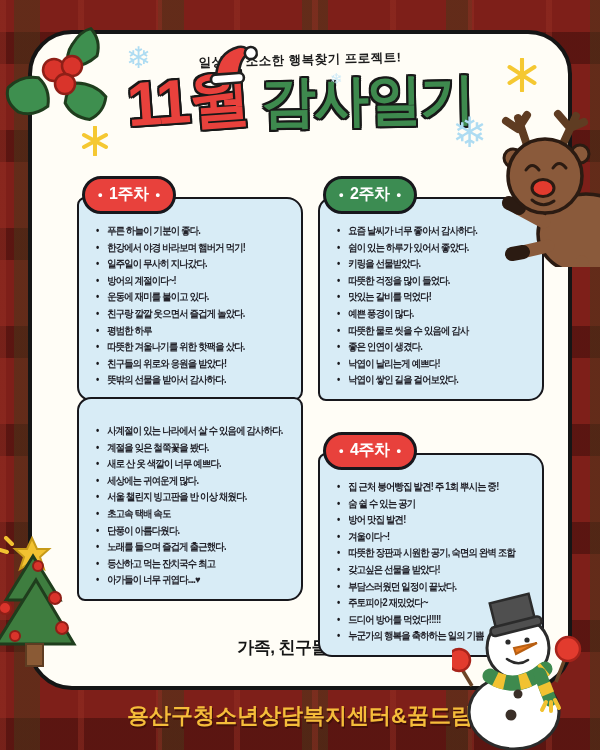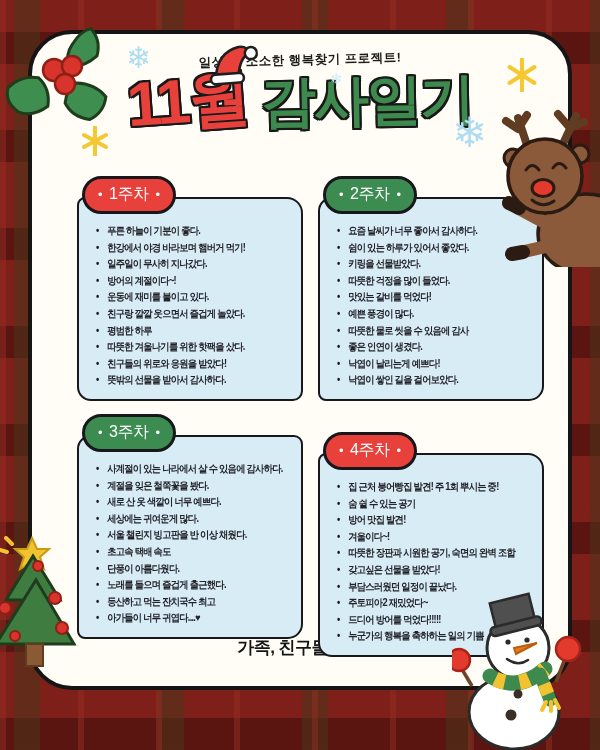--- a/index.html
+++ b/index.html
@@ -44,21 +44,21 @@
   .sparkle2{left:505px;top:58px;}
   
   .week{position:absolute;z-index:3;width:226px;}
   .week-1{left:77px;top:176px;}
   .week-2{left:318px;top:176px;}
   .week-3{left:77px;top:414px;}
   .week-4{left:318px;top:432px;}
   .pill{
     position:relative;z-index:2;display:inline-flex;align-items:center;gap:7px;
     margin-left:5px;padding:5px 13px 6px;border:3px solid #17171c;border-radius:20px;
-    color:#ffffff;font-weight:400;font-size:16px;letter-spacing:-0.5px;
+    color:#ffffff;font-weight:700;font-size:16px;letter-spacing:-0.5px;
   }
   .pill::before,.pill::after{content:"•";font-size:13px;color:#ffffff;}
   .pill-red{background:#e8413c;}
   .pill-green{background:#3c8c52;}
   .box{
     position:relative;z-index:1;margin-top:-17px;min-height:170px;overflow:hidden;
     background:#d8ecf6;border:2.5px solid #17171c;
     padding:24px 4px 10px 17px;box-sizing:border-box;
   }
   .box-a{border-radius:8px 16px 10px 14px;}
@@ -155,23 +155,20 @@
           <li>예쁜 풍경이 많다.</li>
           <li>따뜻한 물로 씻을 수 있음에 감사</li>
           <li>좋은 인연이 생겼다.</li>
           <li>낙엽이 날리는게 예쁘다!</li>
           <li>낙엽이 쌓인 길을 걸어보았다.</li>
         </ul>
     </div>
   </section>
 
   <section class="week week-3">
-    <div class="pill pill-green">
-        <span>3주차</span>
-      </div>
     <div class="box box-b">
       <ul class="entries">
           <li>사계절이 있는 나라에서 살 수 있음에 감사하다.</li>
           <li>계절을 잊은 철쭉꽃을 봤다.</li>
           <li>새로 산 옷 색깔이 너무 예쁘다.</li>
           <li>세상에는 귀여운게 많다.</li>
           <li>서울 챌린지 빙고판을 반 이상 채웠다.</li>
           <li>초고속 택배 속도</li>
           <li>단풍이 아름다웠다.</li>
           <li>노래를 들으며 즐겁게 출근했다.</li>
@@ -198,20 +195,21 @@
           <li>드디어 방어를 먹었다!!!!!</li>
           <li>누군가의 행복을 축하하는 일의 기쁨</li>
         </ul>
     </div>
   </section>
 
   <div class="footer">
     <div class="footer-line1">가족, 친구들과 함께</div>
   </div>
 
+  <div class="org-bar">용산구청소년상담복지센터&amp;꿈드림</div>
 
   <span class="holly">
     <svg width="118" height="104" viewBox="0 0 118 104">
       <path d="M86 4 Q98 14 96 30 Q84 44 70 44 Q64 34 70 22 Q76 8 86 4 Z" fill="#3e8f4f" stroke="#1f3d1d" stroke-width="3" transform="rotate(8 83 24)"></path>
       <path d="M10 58 Q26 50 42 58 Q50 72 42 88 Q24 94 12 84 Q2 70 10 58 Z" fill="#3e8f4f" stroke="#1f3d1d" stroke-width="3" transform="rotate(-18 26 73)"></path>
       <path d="M70 62 Q88 58 102 68 Q104 84 92 94 Q74 96 64 84 Q62 70 70 62 Z" fill="#3e8f4f" stroke="#1f3d1d" stroke-width="3" transform="rotate(14 84 78)"></path>
       <circle cx="52" cy="46" r="11" fill="#d9342b" stroke="#8f1f17" stroke-width="2.5"></circle>
       <circle cx="70" cy="42" r="10" fill="#d9342b" stroke="#8f1f17" stroke-width="2.5"></circle>
       <circle cx="63" cy="60" r="10" fill="#d9342b" stroke="#8f1f17" stroke-width="2.5"></circle>
     </svg>

